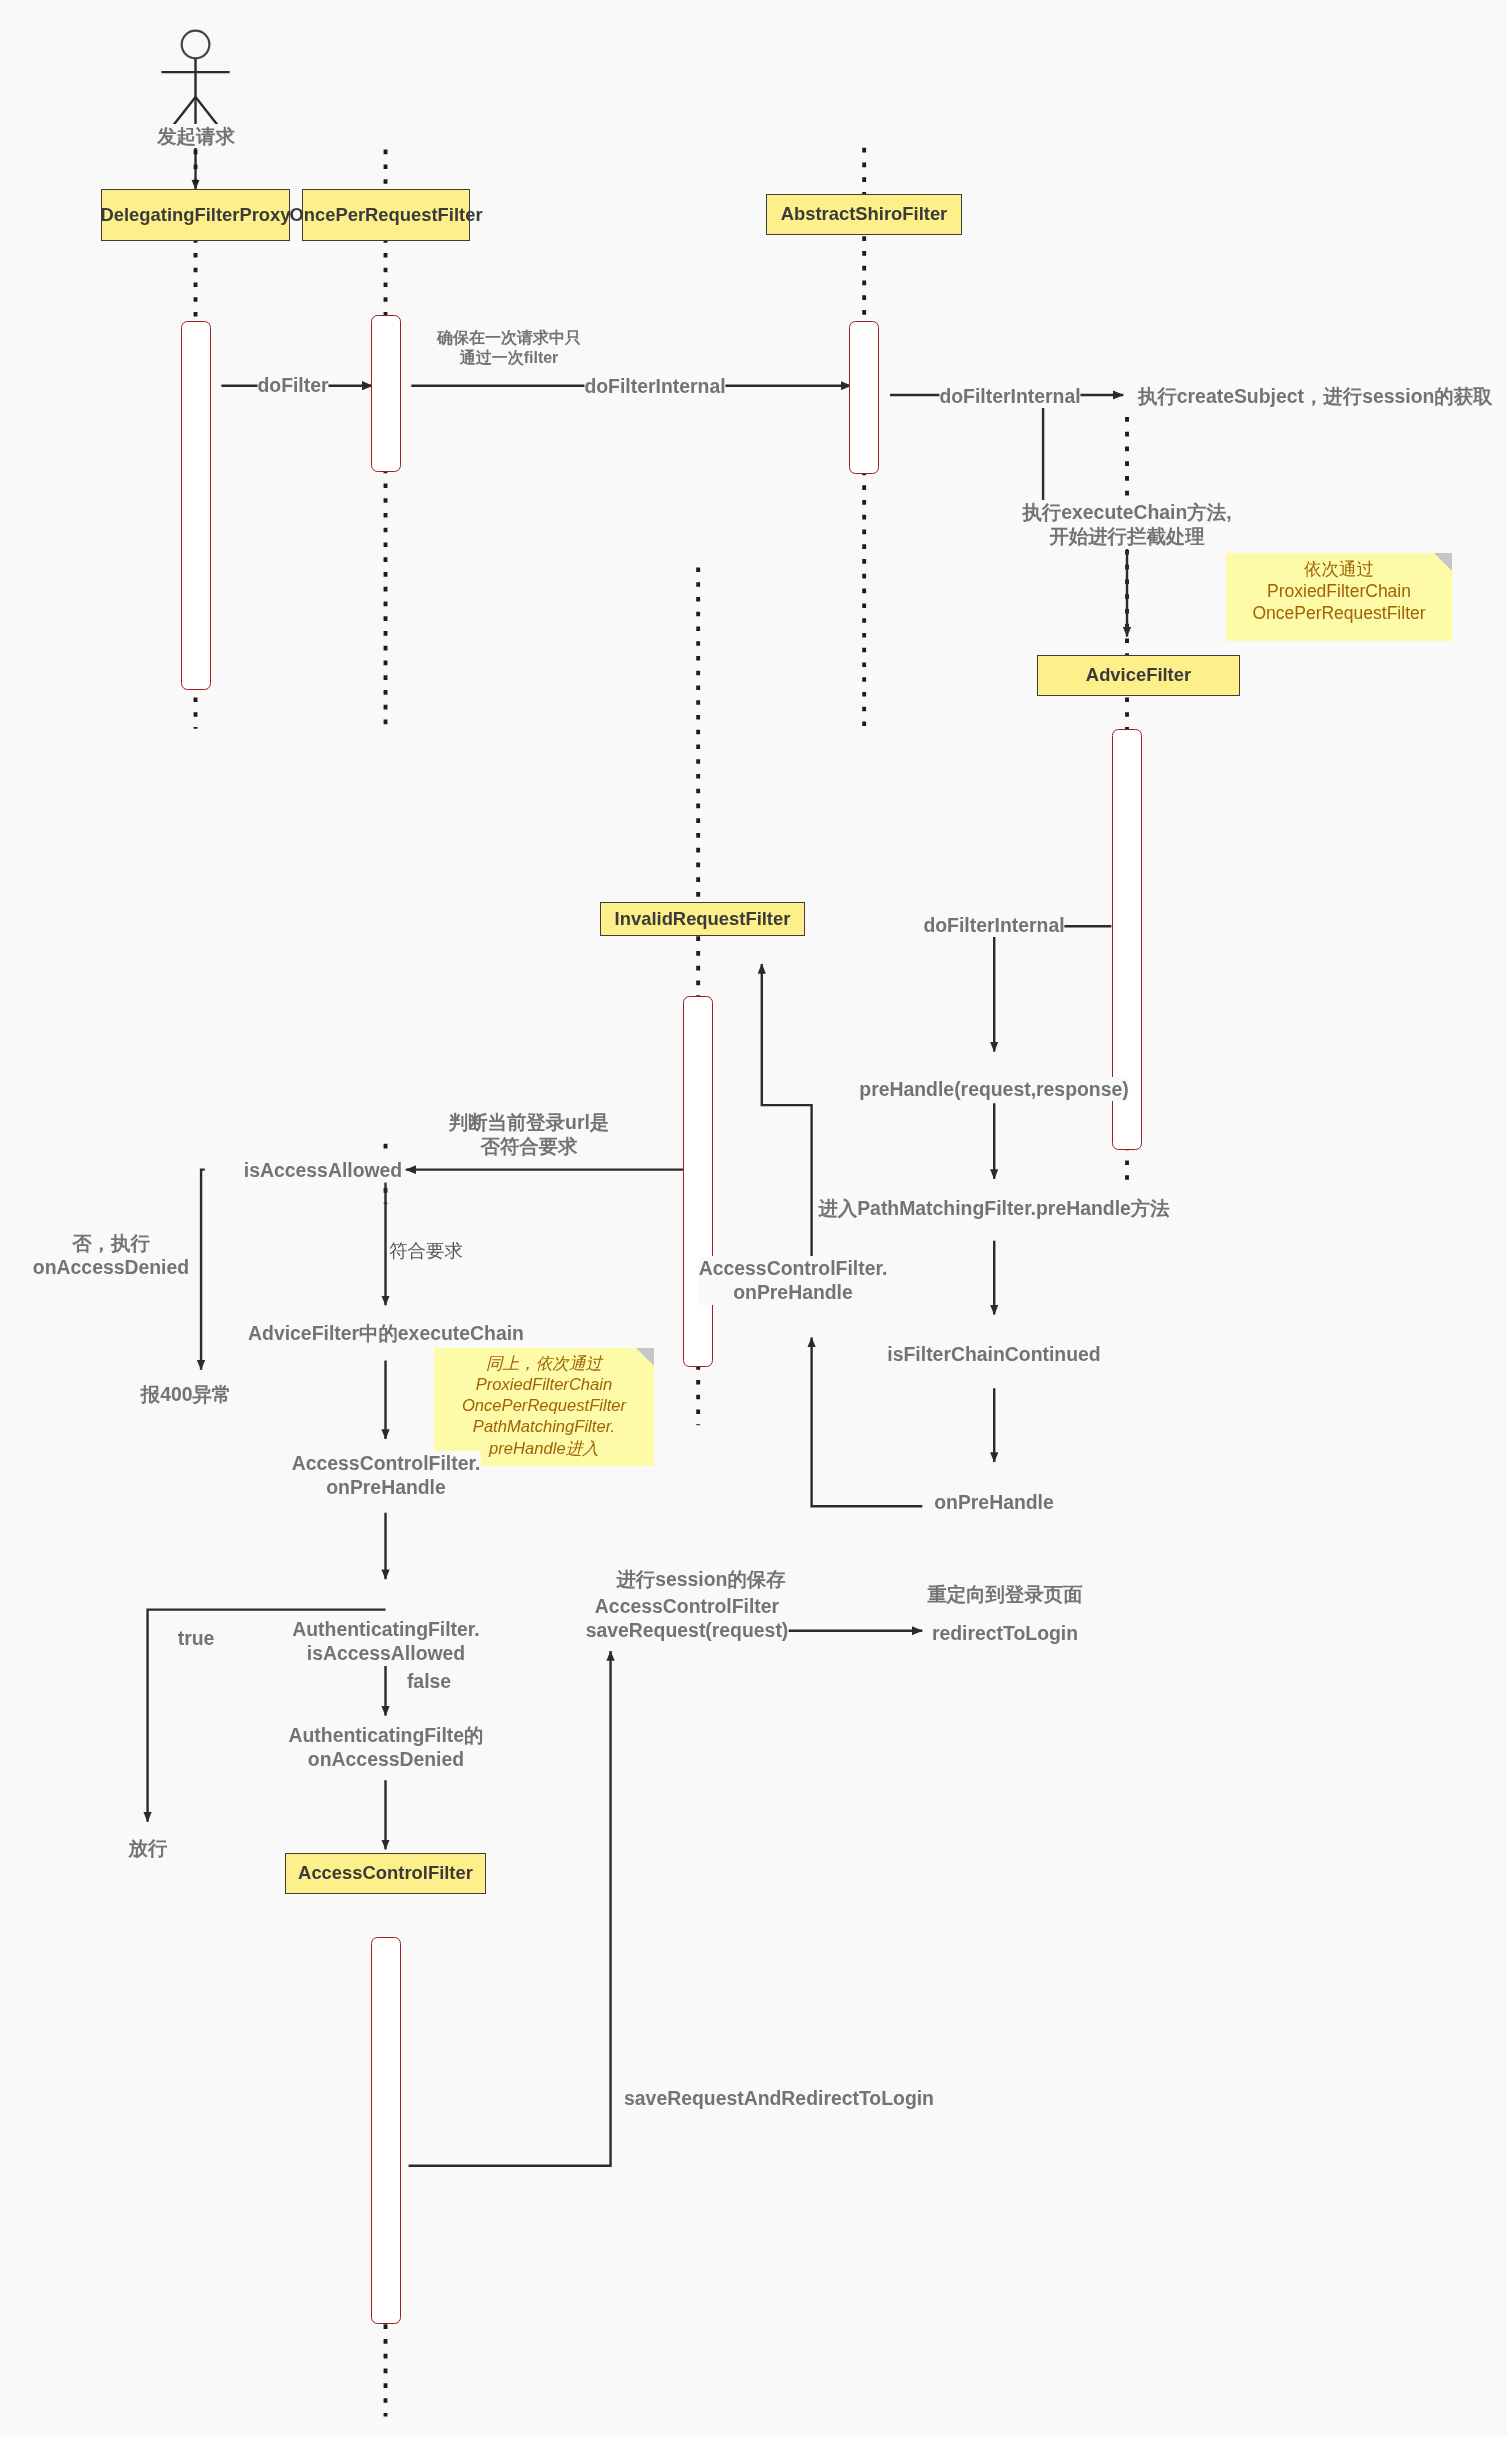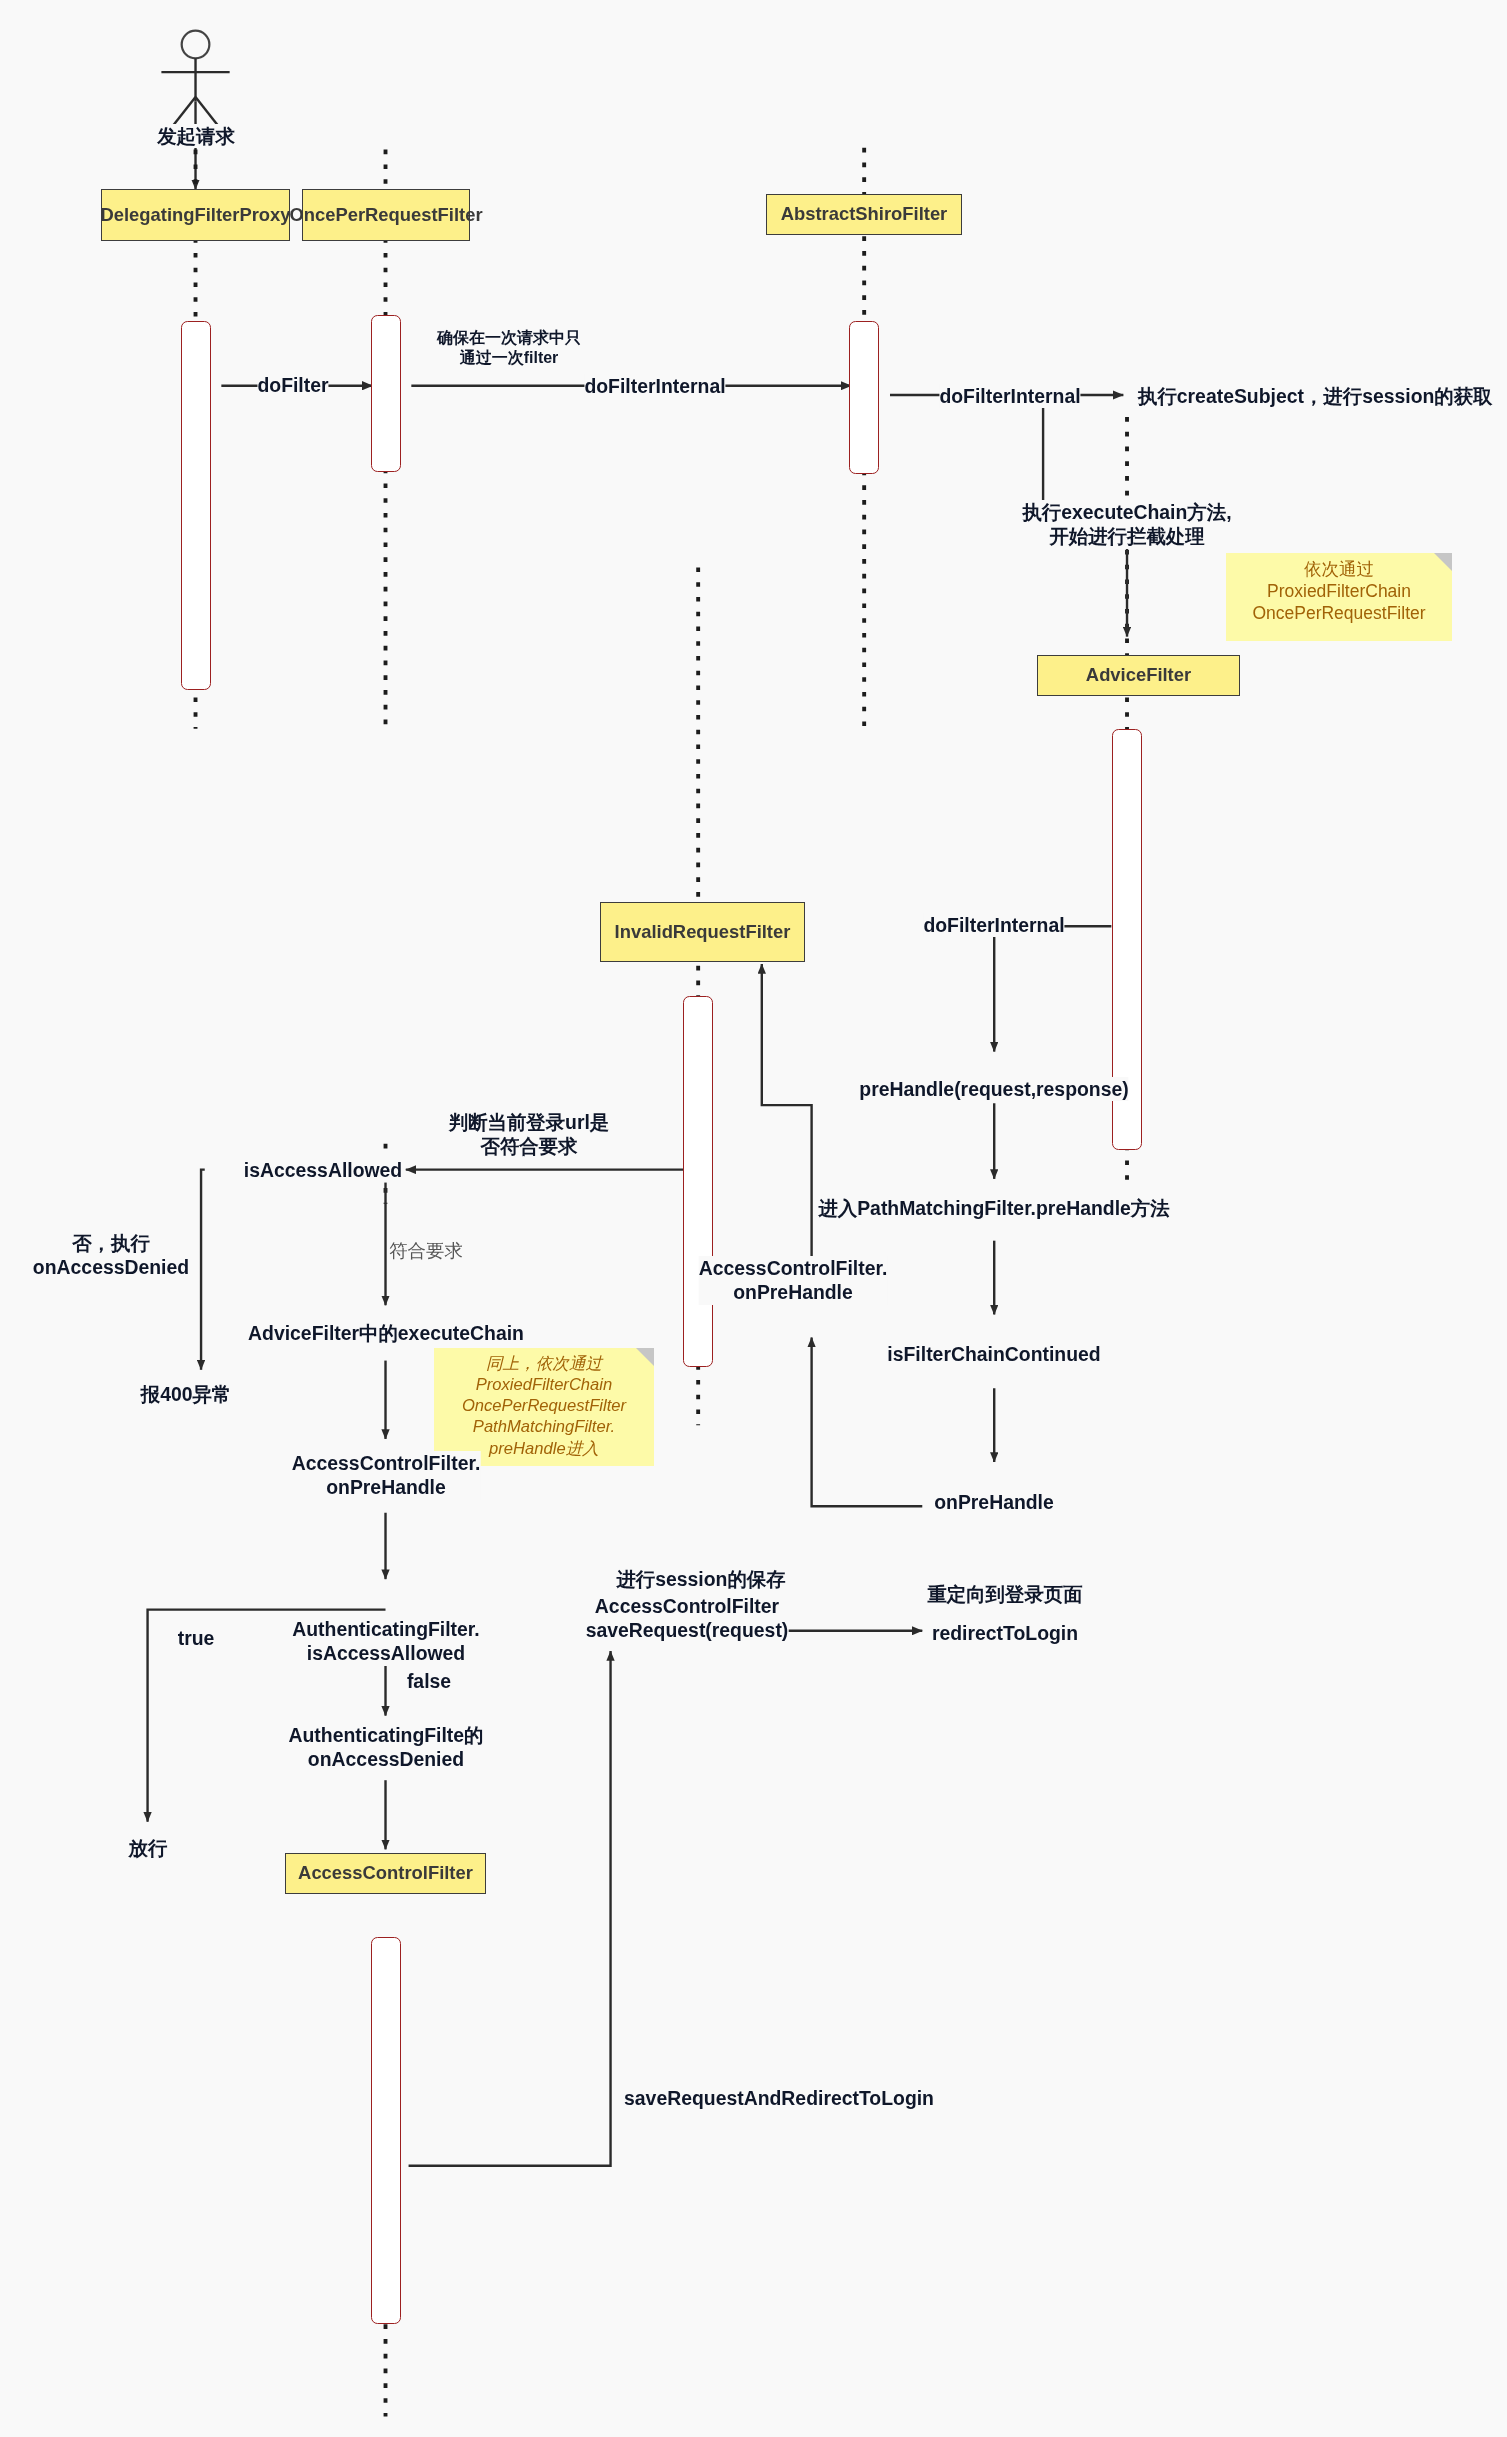--- a/index.html
+++ b/index.html
@@ -19,21 +19,21 @@
   .note{
     position:absolute;background:#fdfaa8;color:#a16207;
     text-align:center;line-height:1.28;box-sizing:border-box;
     padding:4.6px 7.4px 5.5px 7.4px;
   }
   .note .dogear{
     position:absolute;right:0;top:0;width:0;height:0;
     border-left:18.4px solid transparent;border-top:18.4px solid #c6c6c6;
   }
   .lbl{
-    position:absolute;color:#0f172a;font-weight:bold;
+    position:absolute;color:#737373;font-weight:bold;
     white-space:pre;line-height:1.25;background:#f9f9f9;
   }
   .lbl.plain{font-weight:normal;color:#555;}
   .lbl.c{text-align:center;transform:translateX(-50%);}
   .lbl.l{text-align:left;}
 </style>
 </head>
 <body>
 
 <div id="canvas">
@@ -126,21 +126,21 @@
   </div>
 
   <div class="lifeline-box" style="left:766px;top:194px;width:196px;height:41px;font-size:18.4px;">
     <span>AbstractShiroFilter</span>
   </div>
 
   <div class="lifeline-box" style="left:1037px;top:655px;width:203px;height:41px;font-size:18.4px;">
     <span>AdviceFilter</span>
   </div>
 
-  <div class="lifeline-box" style="left:600px;top:902px;width:205px;height:60px;font-size:18.4px;">
+  <div class="lifeline-box" style="left:600px;top:902px;width:205px;height:34px;font-size:18.4px;">
     <span>InvalidRequestFilter</span>
   </div>
 
   <div class="lifeline-box" style="left:285px;top:1853px;width:201px;height:41px;font-size:18.4px;">
     <span>AccessControlFilter</span>
   </div>
 
   <div class="activation" style="left:181px;top:321px;width:29.5px;height:369px;"></div>
   <div class="activation" style="left:371px;top:315px;width:29.5px;height:157px;"></div>
   <div class="activation" style="left:849px;top:321px;width:29.5px;height:153px;"></div>

